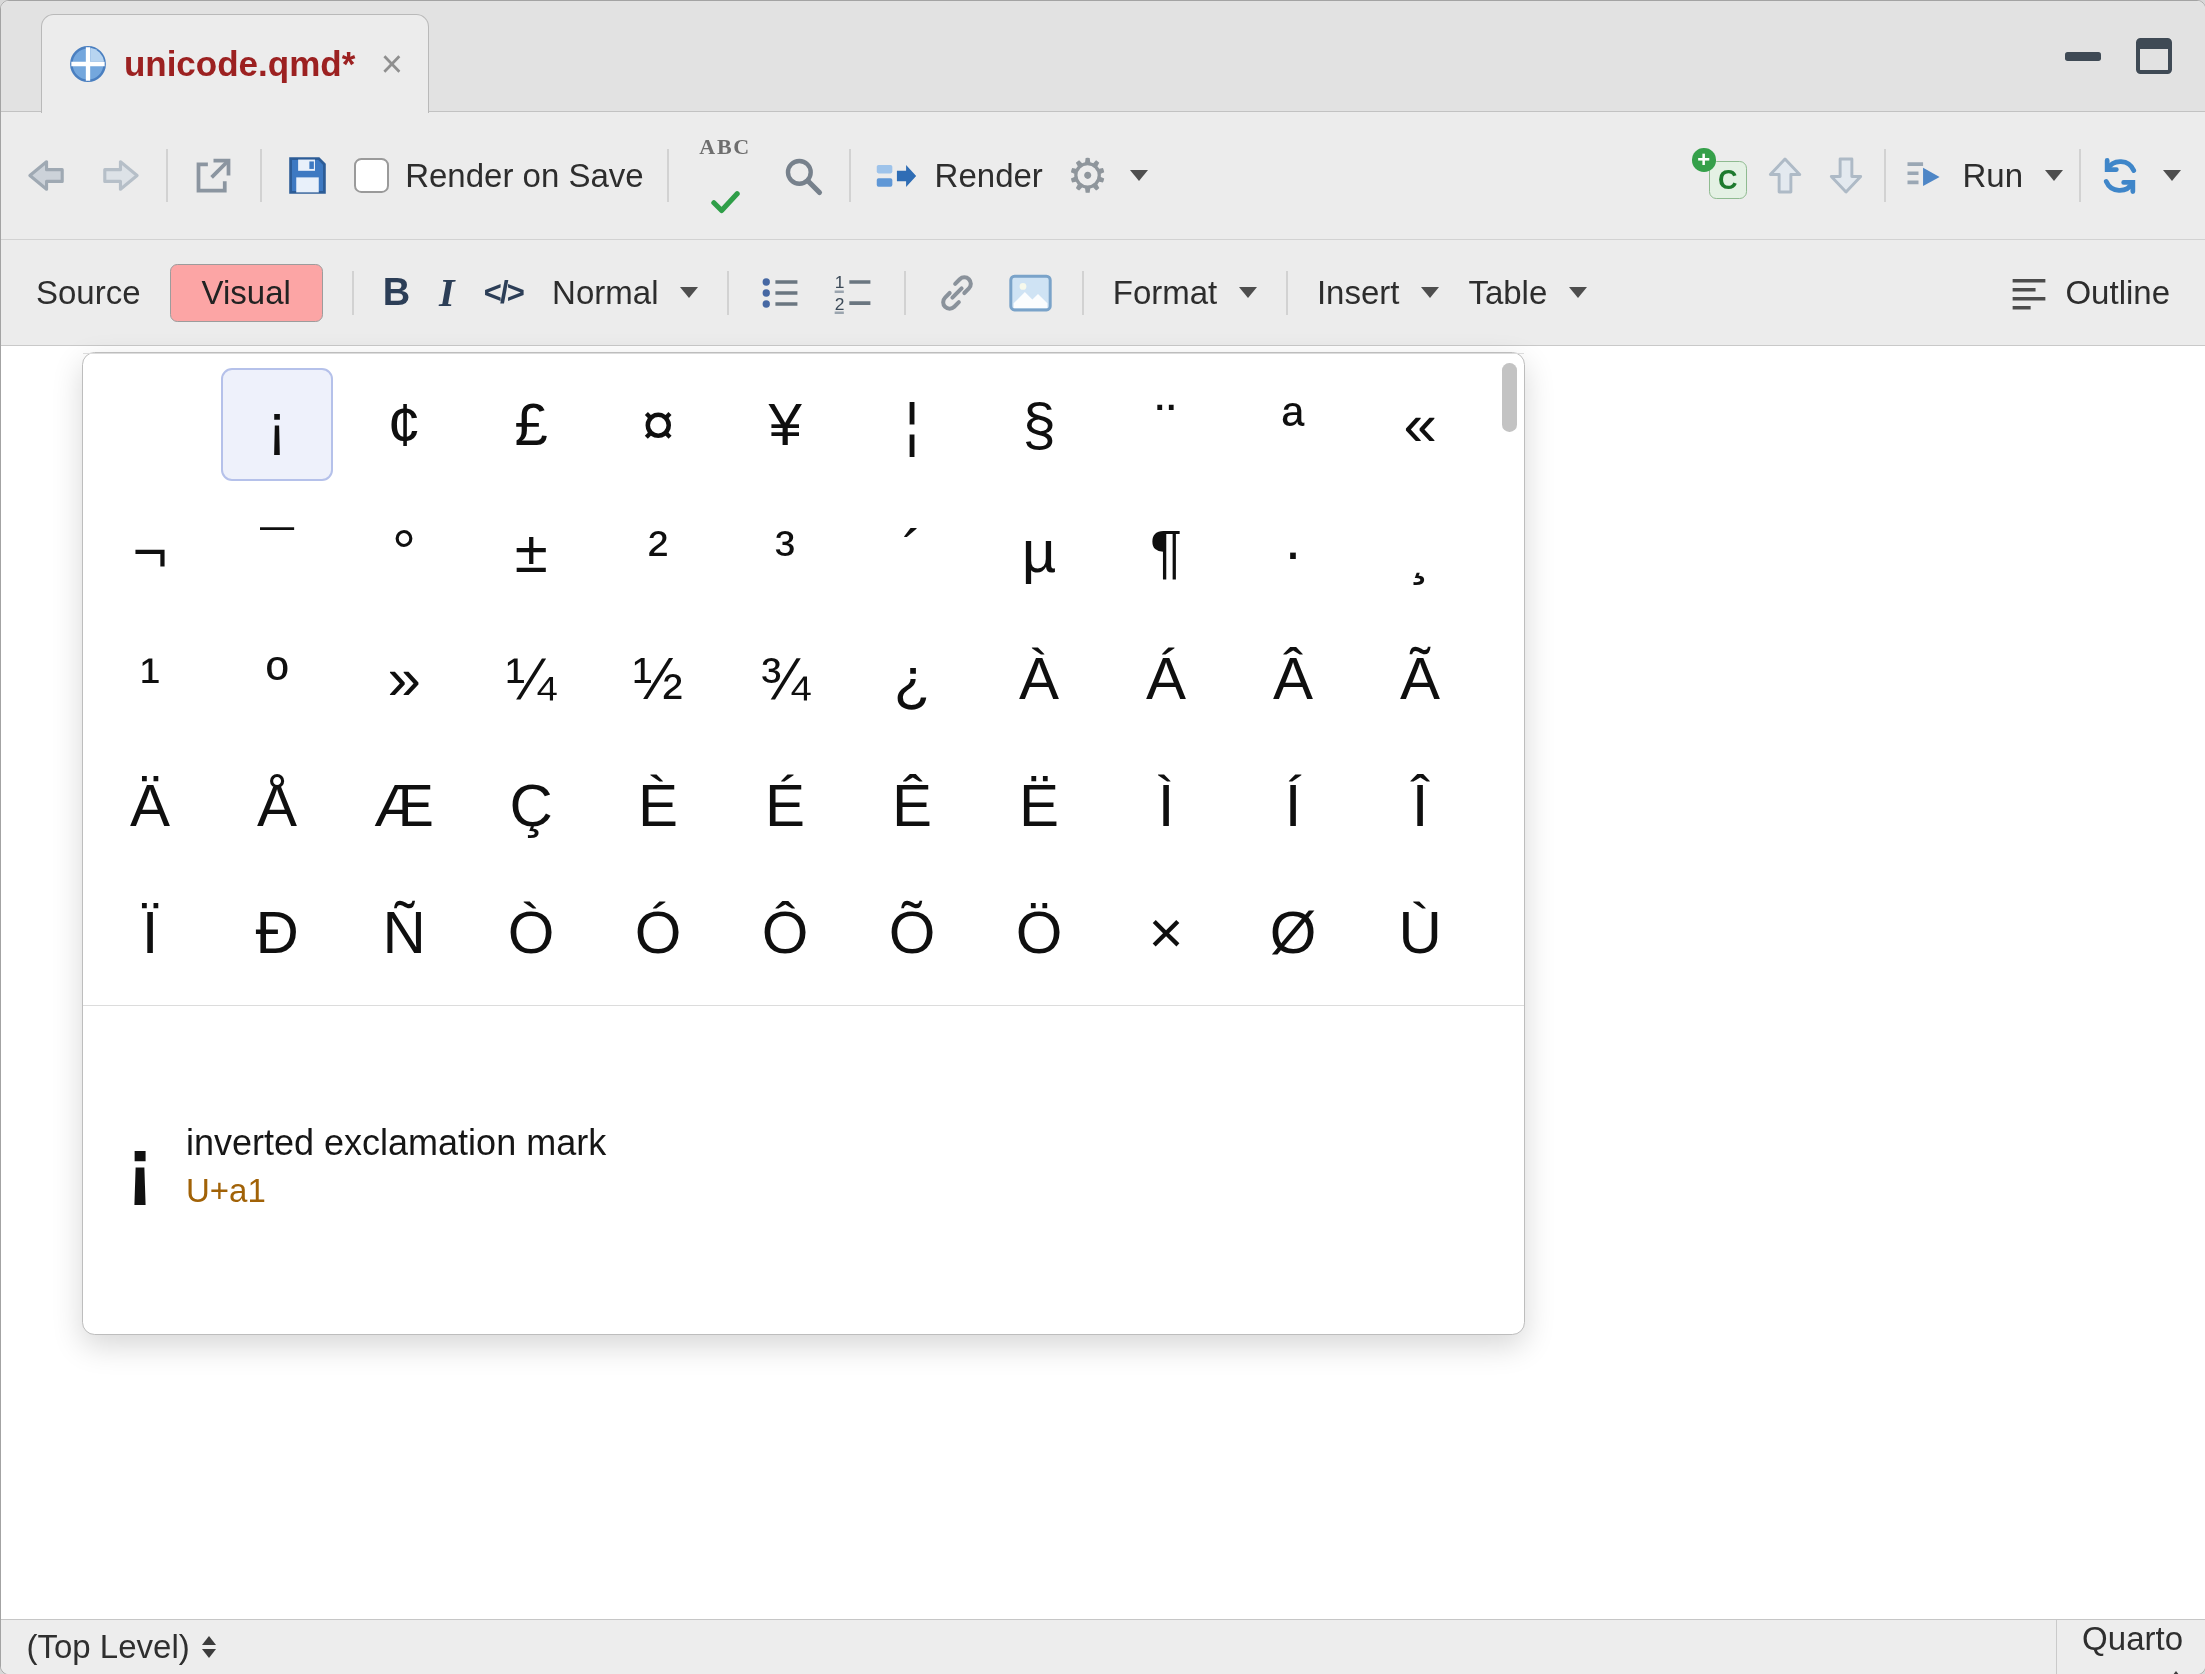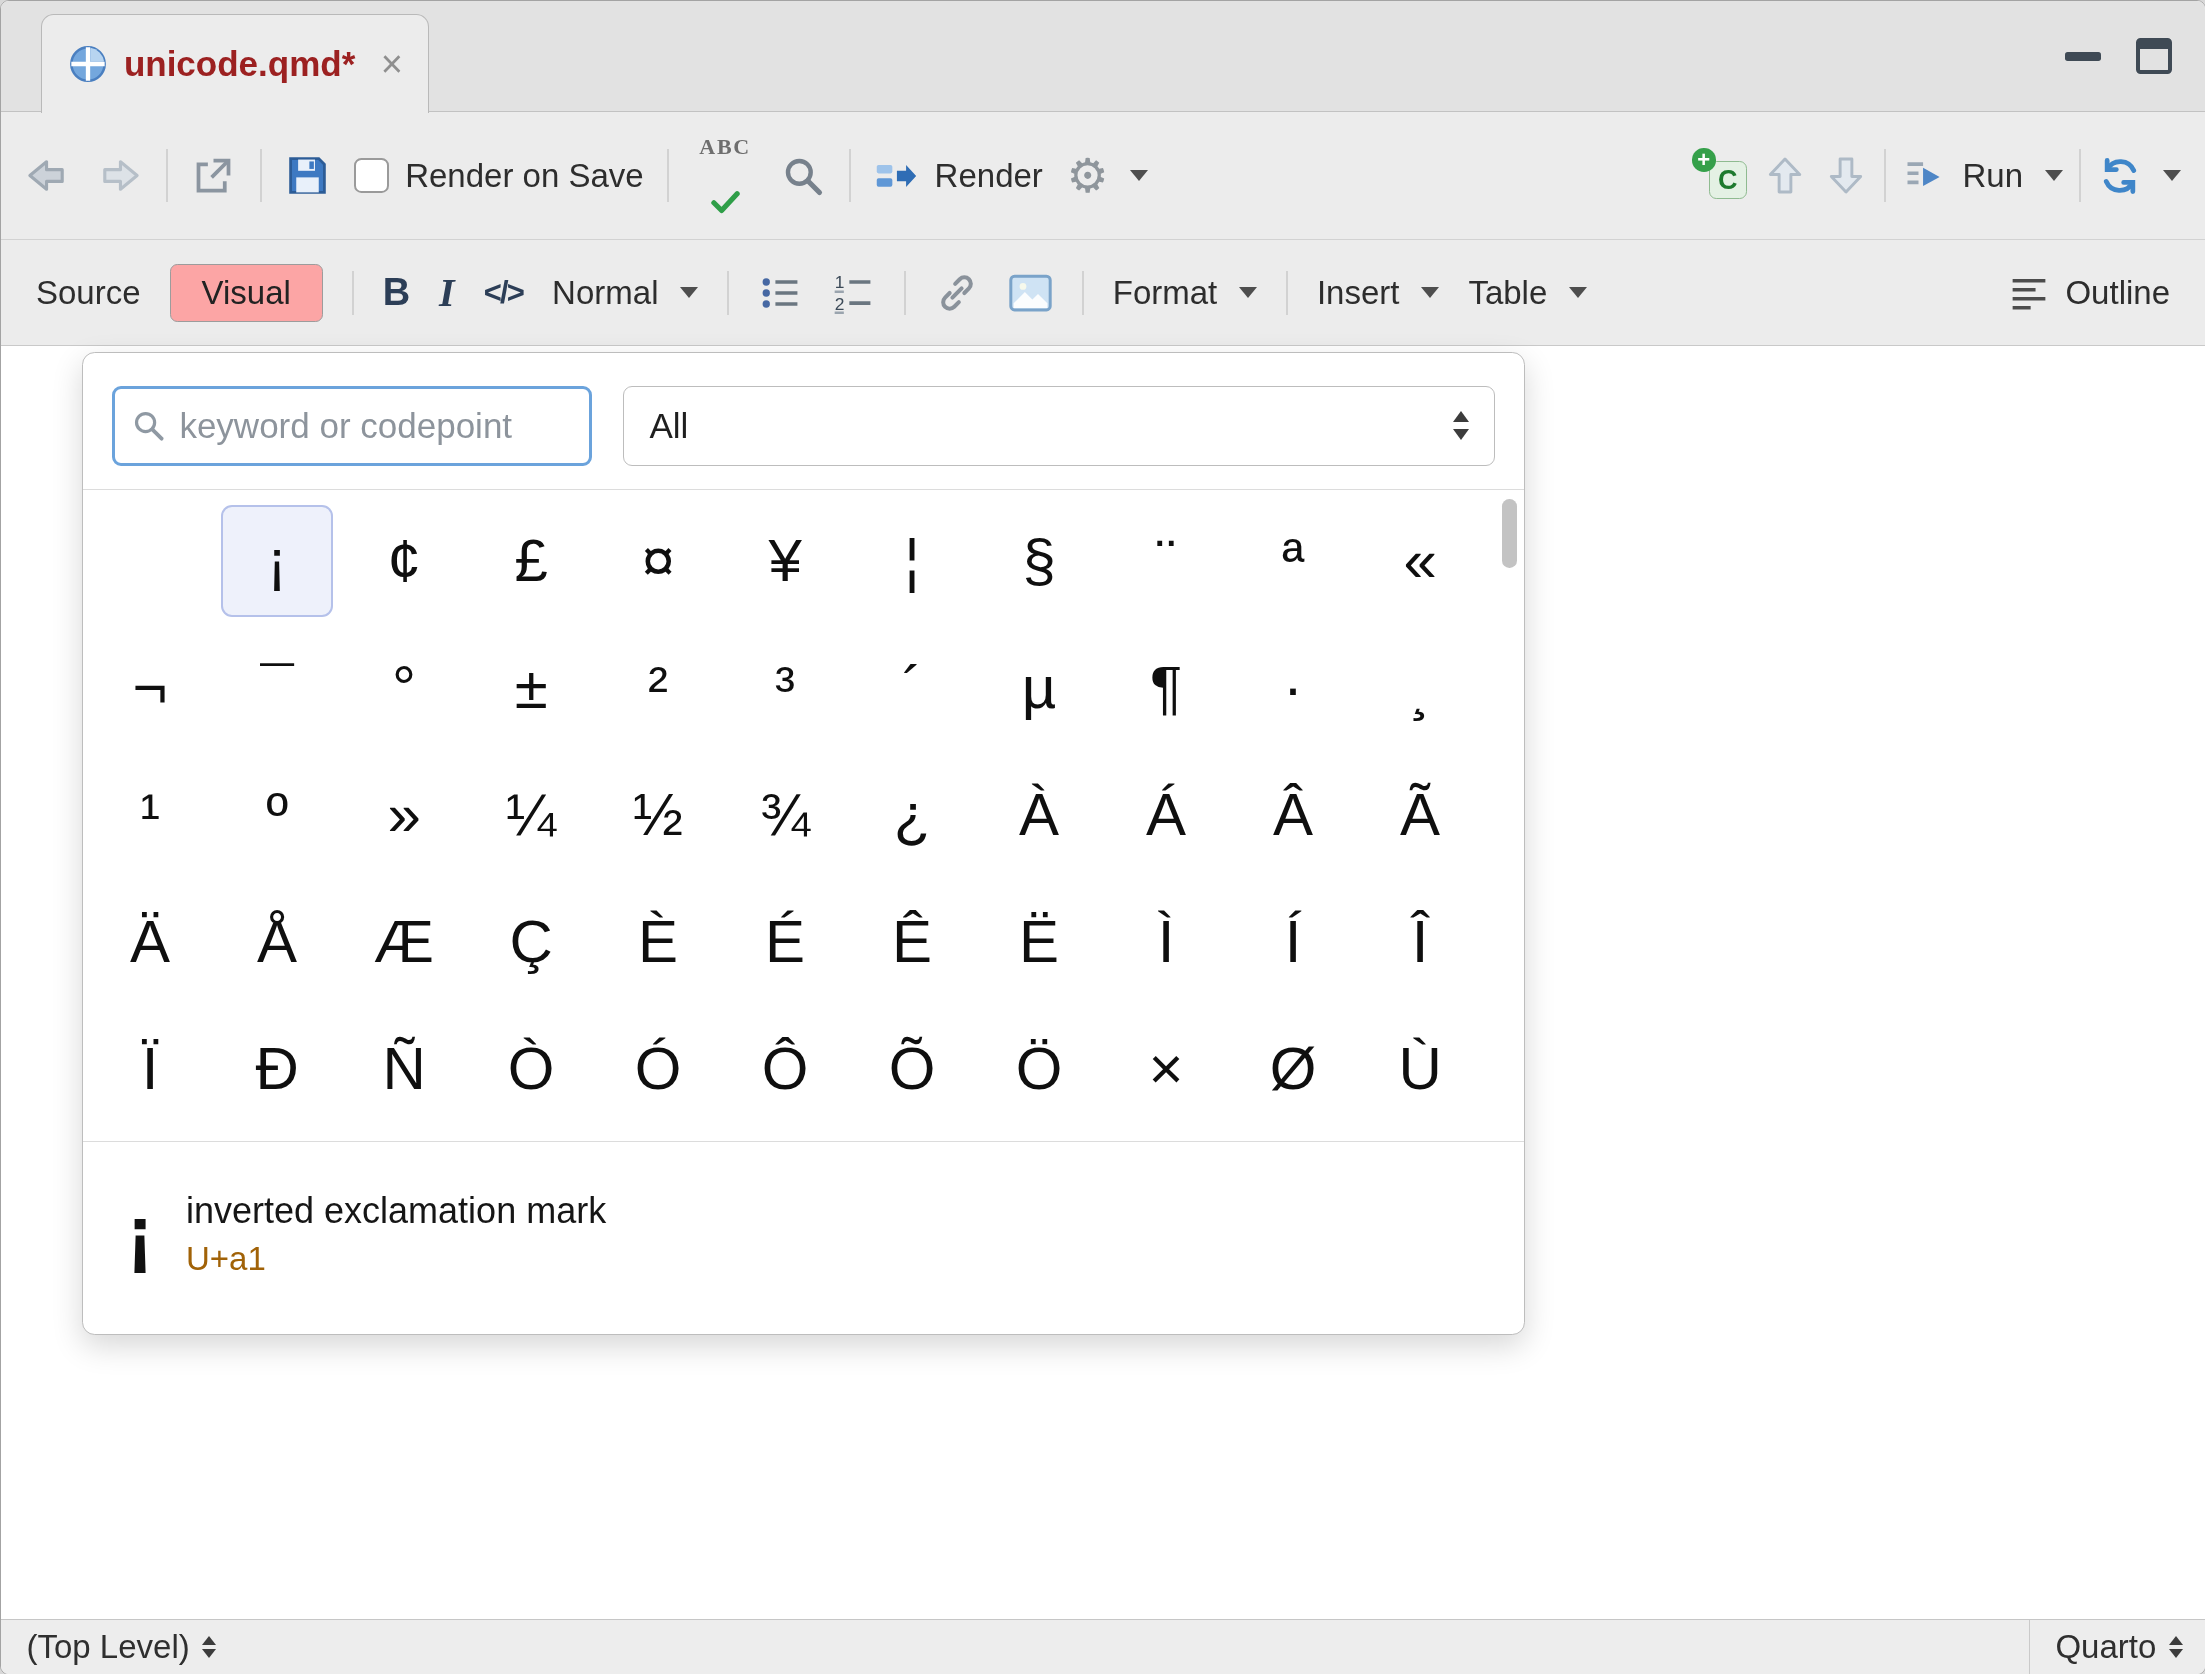--- a/index.html
+++ b/index.html
@@ -57,21 +57,21 @@
   .scroll-thumb{position:absolute;top:9px;right:7.3px;width:14.5px;height:69px;background:#c3c3c3;border-radius:7.3px;}
   .preview{flex:1;display:flex;align-items:center;gap:33px;padding:0 36px 7.3px 44px;}
   .preview-glyph{font-size:78px;font-weight:700;color:#111;line-height:0.9;}
   .preview-texts{display:flex;flex-direction:column;gap:8.2px;}
   .preview-name{font-size:36px;color:#161616;}
   .preview-code{font-size:33px;color:#a16207;}
 
   
   .statusbar{height:55px;border-top:1.8px solid #c6c6c6;background:#ededed;display:flex;align-items:center;padding-left:25.5px;font-size:33px;color:#2f2f2f;flex:none;box-sizing:border-box;}
   .status-left{display:flex;align-items:center;gap:12.7px;}
-  .status-right{margin-left:auto;align-self:stretch;display:flex;align-items:center;gap:12.7px;border-left:1.8px solid #cacaca;padding:0 22px 0 25.5px;}
+  .status-right{margin-left:auto;align-self:stretch;display:flex;align-items:center;gap:12.7px;border-left:1.8px solid #cacaca;padding:0 22px 0 25.5px;flex-direction:column;}
 </style>
 </head>
 <body>
 
 <div class="window">
 
   <div class="tabbar">
     <div class="tab">
       <span style="display:flex;">
         <svg width="40" height="40" viewBox="0 0 24 24">
@@ -253,38 +253,20 @@
         <svg width="40" height="36" viewBox="0 0 24 22" stroke="#4c4c4c" stroke-width="2.2">
             <path d="M2 3.5h20M2 9h14M2 14.5h20M2 20h11"></path>
           </svg>
       </span>
       <span class="tb-label">Outline</span>
     </div>
   </div>
 
   <div class="editor">
     <div class="popup">
-      <div class="popup-header">
-        <div class="search-box">
-          <span style="display:flex;">
-            <svg width="35" height="35" viewBox="0 0 24 24">
-                <circle cx="10" cy="10" r="6.2" fill="none" stroke="#8f99a3" stroke-width="2.2"></circle>
-                <path d="M14.6 14.6L21 21" stroke="#8f99a3" stroke-width="2.6" stroke-linecap="round"></path>
-              </svg>
-          </span>
-          <input placeholder="keyword or codepoint" style="">
-        </div>
-        <div class="filter-select">
-          <span>All</span>
-          <span class="select-arrows">
-            <span class="tri tri-up"></span>
-            <span class="tri tri-down"></span>
-          </span>
-        </div>
-      </div>
       <div class="grid-area">
         <div class="char-grid">
             <div class="char-cell"></div>
             <div class="char-cell selected">¡</div>
             <div class="char-cell">¢</div>
             <div class="char-cell">£</div>
             <div class="char-cell">¤</div>
             <div class="char-cell">¥</div>
             <div class="char-cell">¦</div>
             <div class="char-cell">§</div>

